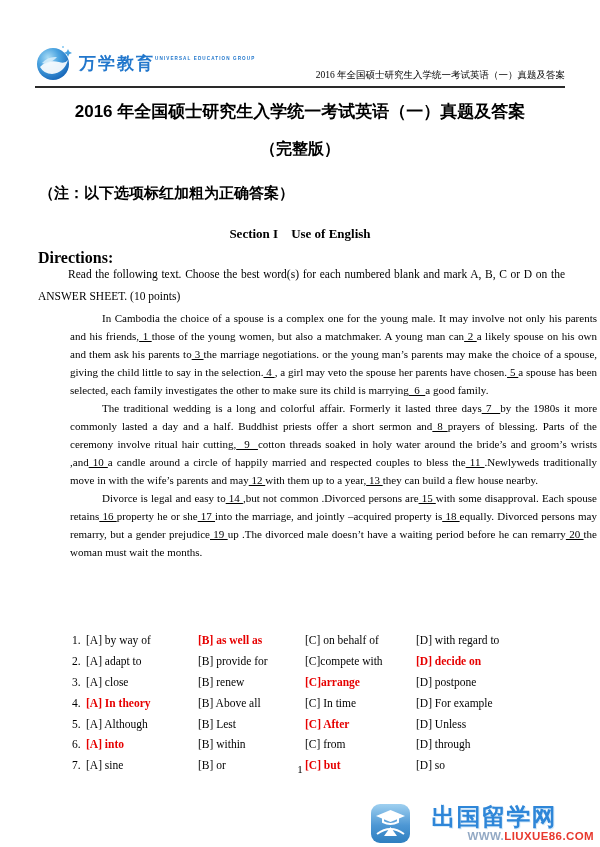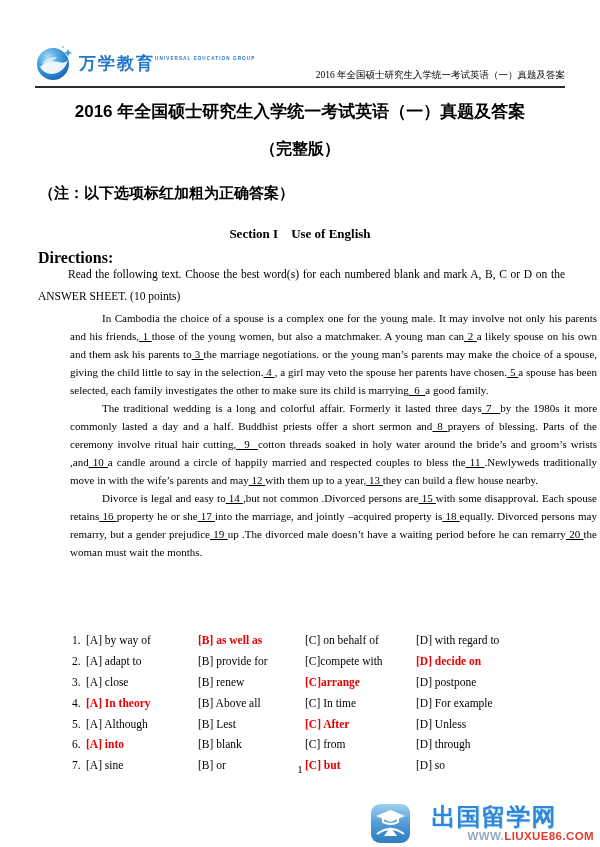--- a/index.html
+++ b/index.html
@@ -147,21 +147,21 @@
       <div class="q-row">
         <span class="q-num">5.</span>
         <span class="q-opt">[A] Although</span>
         <span class="q-opt">[B] Lest</span>
         <span class="q-opt correct">[C] After</span>
         <span class="q-opt">[D] Unless</span>
       </div>
       <div class="q-row">
         <span class="q-num">6.</span>
         <span class="q-opt correct">[A] into</span>
-        <span class="q-opt">[B] blank</span>
+        <span class="q-opt">[B] within</span>
         <span class="q-opt">[C] from</span>
         <span class="q-opt">[D] through</span>
       </div>
       <div class="q-row">
         <span class="q-num">7.</span>
         <span class="q-opt">[A] sine</span>
         <span class="q-opt">[B] or</span>
         <span class="q-opt correct">[C] but</span>
         <span class="q-opt">[D] so</span>
       </div>

